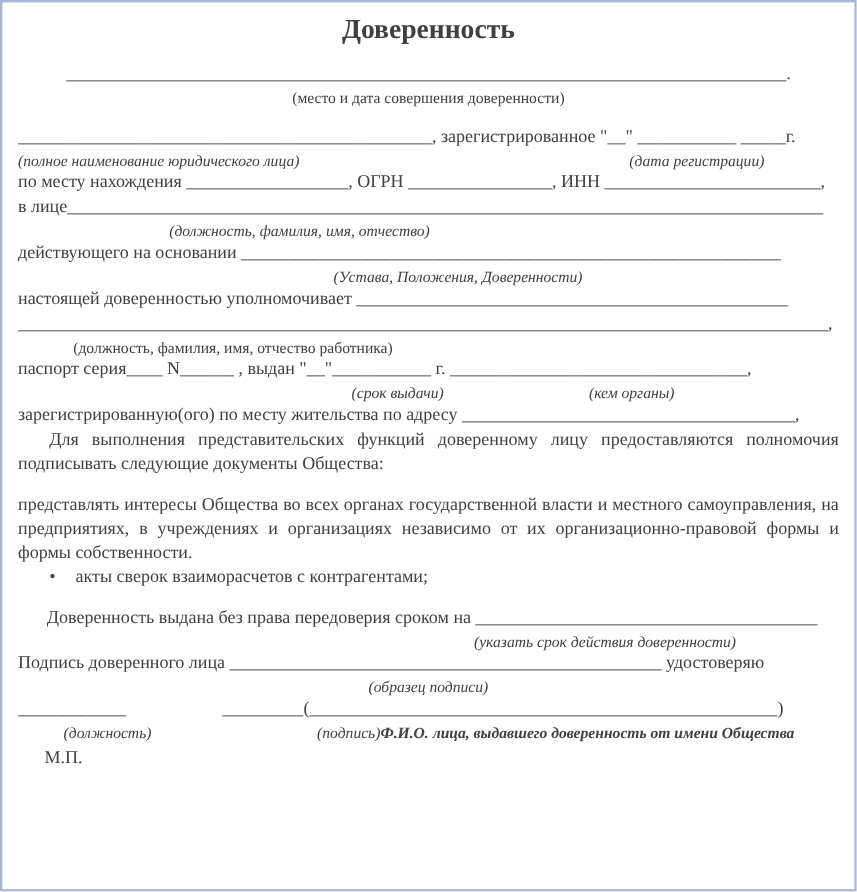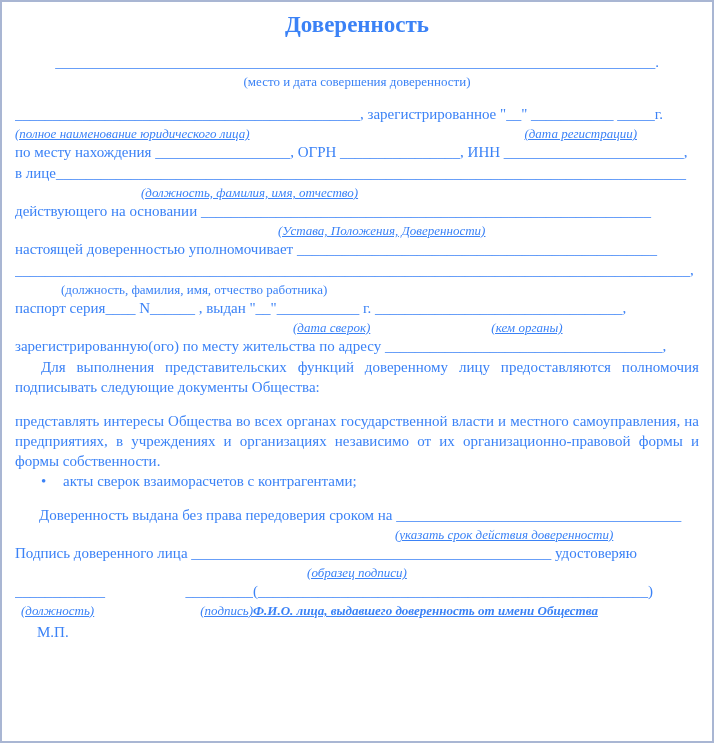--- a/index.html
+++ b/index.html
@@ -4,39 +4,39 @@
 <style>
   * { box-sizing: border-box; }
   html, body { margin: 0; padding: 0; background: #ffffff; }
   .page {
     width: 714px;
     height: 743px;
     border: 2px solid var(--border-color, #a9b6d3);
     padding: 6px 13px 8px 13px;
     font-family: "Liberation Serif", "DejaVu Serif", serif;
     font-size: 15px;
-    color: #3b82f6;
+    color: #404040;
     overflow: hidden;
     background: #ffffff;
   }
   .title {
     text-align: center;
     font-weight: bold;
     font-size: 23px;
     margin: 4px 0 14px 0;
   }
   .line {
     white-space: nowrap;
     overflow: hidden;
     line-height: 21px;
   }
   .center { text-align: center; }
   .caption { font-size: 13px; }
   .cap-line { line-height: 17px; }
-  .italic { font-style: italic; text-decoration: underline; }
+  .italic { font-style: italic; }
   .bold { font-weight: bold; }
   .gap-md { margin-top: 14px; }
   .indent-line { padding-left: 24px; }
   .para {
     text-align: justify;
     line-height: 20px;
   }
   .indent { text-indent: 26px; }
   .cap-org-row {
     display: flex;
@@ -53,21 +53,21 @@
   .bullet-row {
     display: flex;
     padding-left: 26px;
     line-height: 20px;
   }
   .bullet-marker { width: 22px; }
   .sig-table { display: flex; }
   .sig-col1 { width: 142px; }
   .sig-col2 { width: 96px; text-align: right; }
   .sig-col3 { flex: 1; white-space: nowrap; overflow: hidden; }
-  .sig-col1.caption, .sig-col2.caption { padding-left: 6px; }
+  .sig-col1.caption, .sig-col2.caption { padding-left: 6px; margin-left: 32px; }
   .stamp { padding-left: 22px; line-height: 22px; margin-top: 2px; }
 </style>
 </head>
 <body>
 
 <div class="page">
 
   <div class="title">Доверенность</div>
 
   <div class="line center">________________________________________________________________________________.</div>
@@ -86,21 +86,21 @@
 
   <div class="line">действующего на основании ____________________________________________________________</div>
   <div class="caption italic cap-line cap-basis">(Устава, Положения, Доверенности)</div>
 
   <div class="line">настоящей доверенностью уполномочивает ________________________________________________</div>
   <div class="line">__________________________________________________________________________________________,</div>
   <div class="caption cap-line cap-worker">(должность, фамилия, имя, отчество работника)</div>
 
   <div class="line">паспорт серия____ N______ , выдан "__"___________ г. _________________________________,</div>
   <div class="cap-passport-row cap-line">
-    <span class="caption italic cap-date">(дата сверок)</span>
+    <span class="caption italic cap-date">(срок выдачи)</span>
     <span class="caption italic cap-issuer">(кем органы)</span>
   </div>
 
   <div class="line">зарегистрированную(ого) по месту жительства по адресу _____________________________________,</div>
 
   <div class="para indent">Для  выполнения  представительских  функций  доверенному  лицу  предоставляются полномочия подписывать следующие документы Общества:</div>
 
   <div class="para gap-md">представлять интересы Общества  во всех органах государственной власти и местного самоуправления,  на  предприятиях,  в  учреждениях  и  организациях  независимо  от  их организационно-правовой формы и формы собственности.</div>
 
   <div class="bullet-row">

